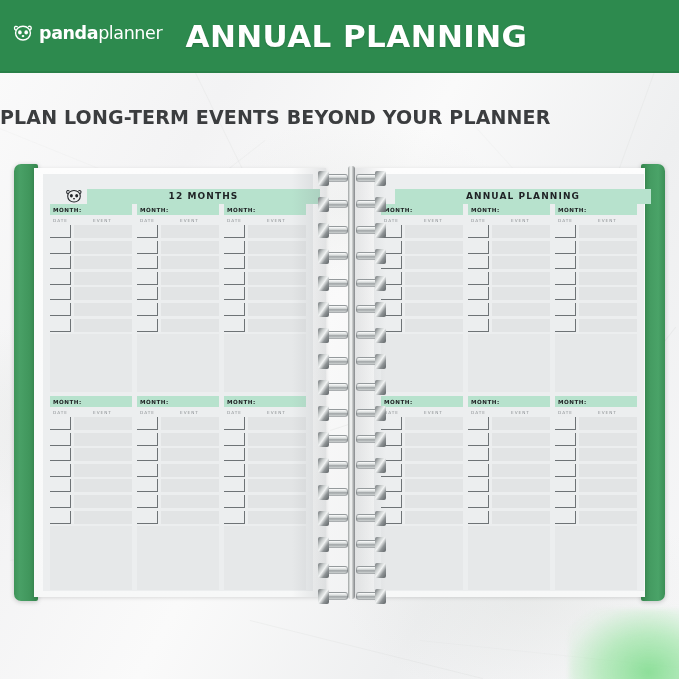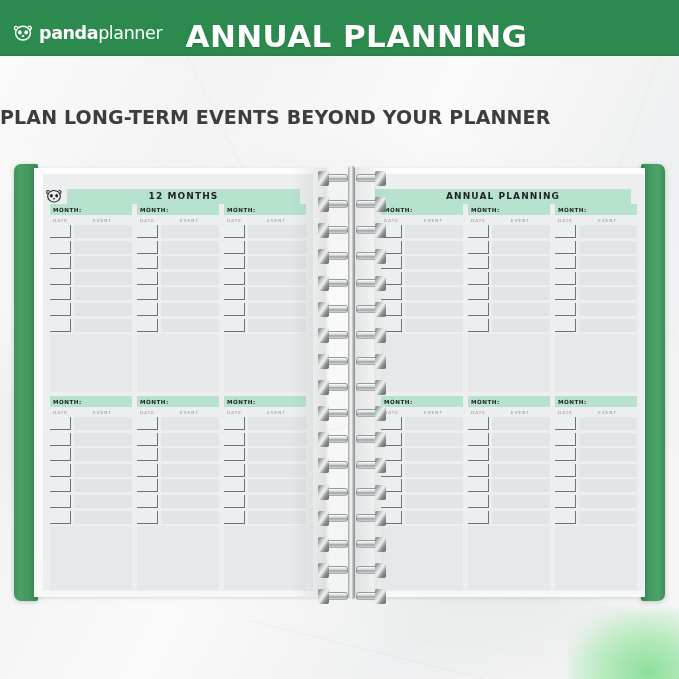--- a/index.html
+++ b/index.html
@@ -31,21 +31,21 @@
     background: rgba(198,202,200,0.32);
     transform-origin: 0 0;
     pointer-events: none;
     filter: blur(0.6px);
   }
 
   
   #header-bar {
     position: absolute;
     left: 0; top: 0;
-    width: 679px; height: 56px;
+    width: 679px; height: 73px;
     background: #2d8a4e;
     z-index: 6;
   }
   #header-bar::after {
     content: "";
     position: absolute;
     left: 0; bottom: 0; width: 100%; height: 2px;
     background: rgba(0,0,0,0.07);
   }
 
@@ -174,21 +174,21 @@
     top: 1px; width: 11px; height: 15px;
     background: linear-gradient(125deg, #6f7477 0%, #c9cdcd 30%, #f1f3f3 48%, #8e9395 70%, #5f6467 100%);
     border-radius: 2px;
   }
   .ring .clip.l { left: 1px; }
   .ring .clip.r { right: 1px; }
 
   
   .title-row {
     position: absolute;
-    left: 1px; top: 8px;
+    left: 21px; top: 8px;
     width: 256px; height: 28px;
     display: flex;
     align-items: center;
   }
   .panda-badge { width: 20px; height: 18px; flex: 0 0 20px; margin-right: 3px; }
   .title-band {
     flex: 1 1 auto;
     height: 15px;
     background: #b7e2cd;
     display: flex;

